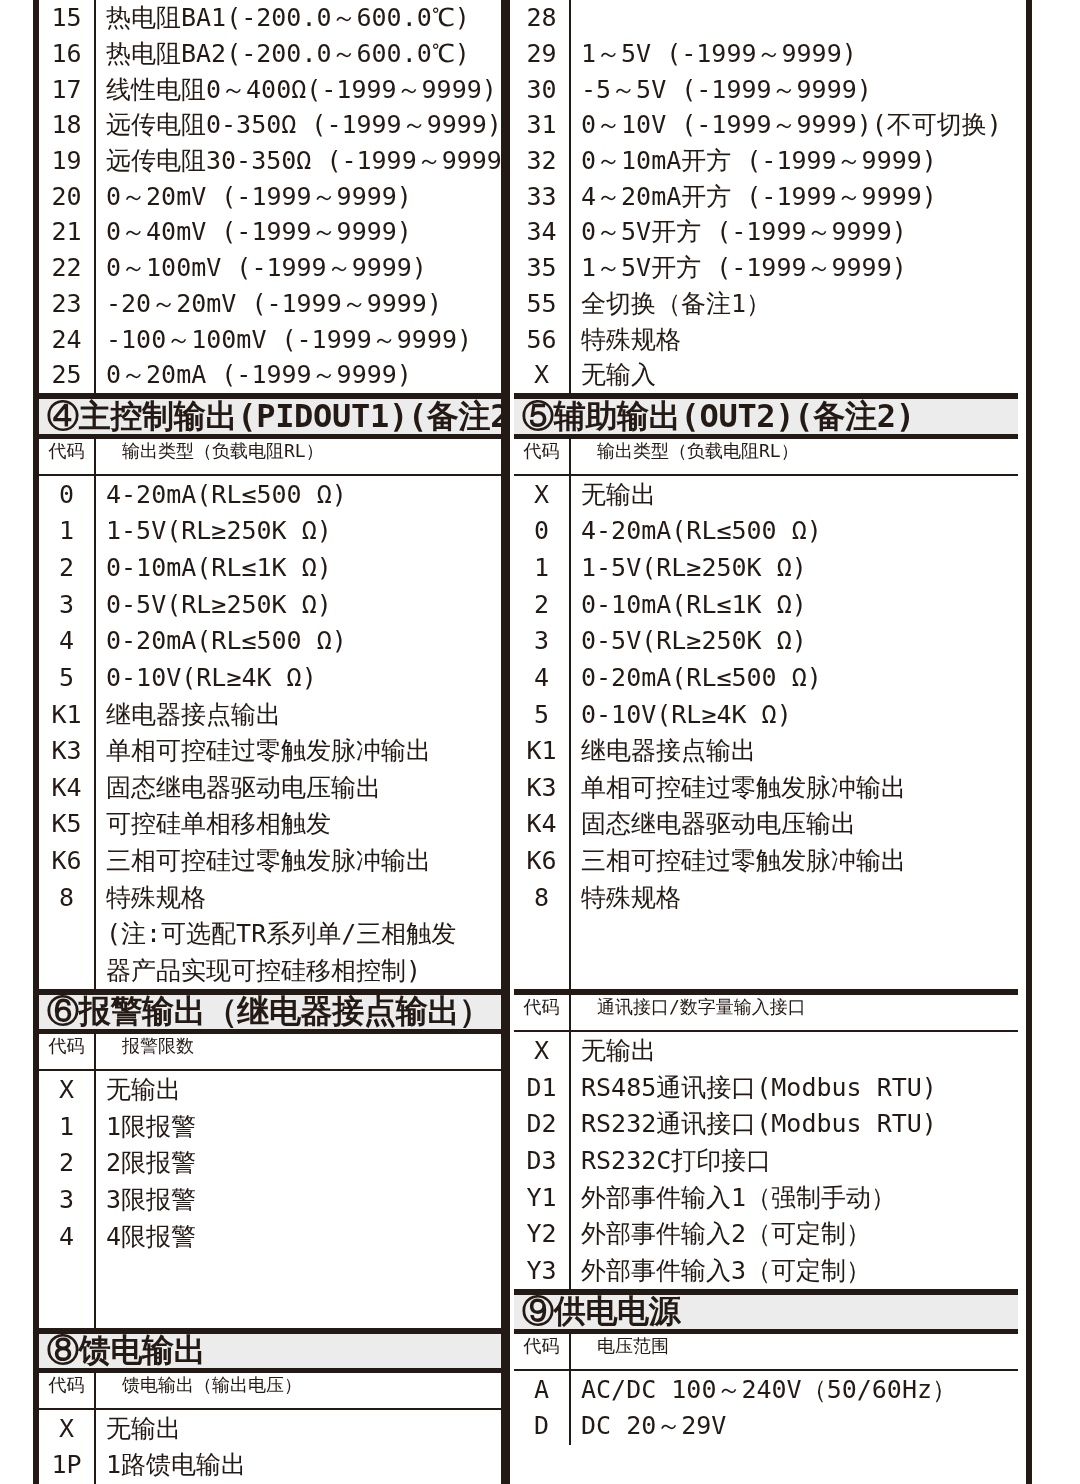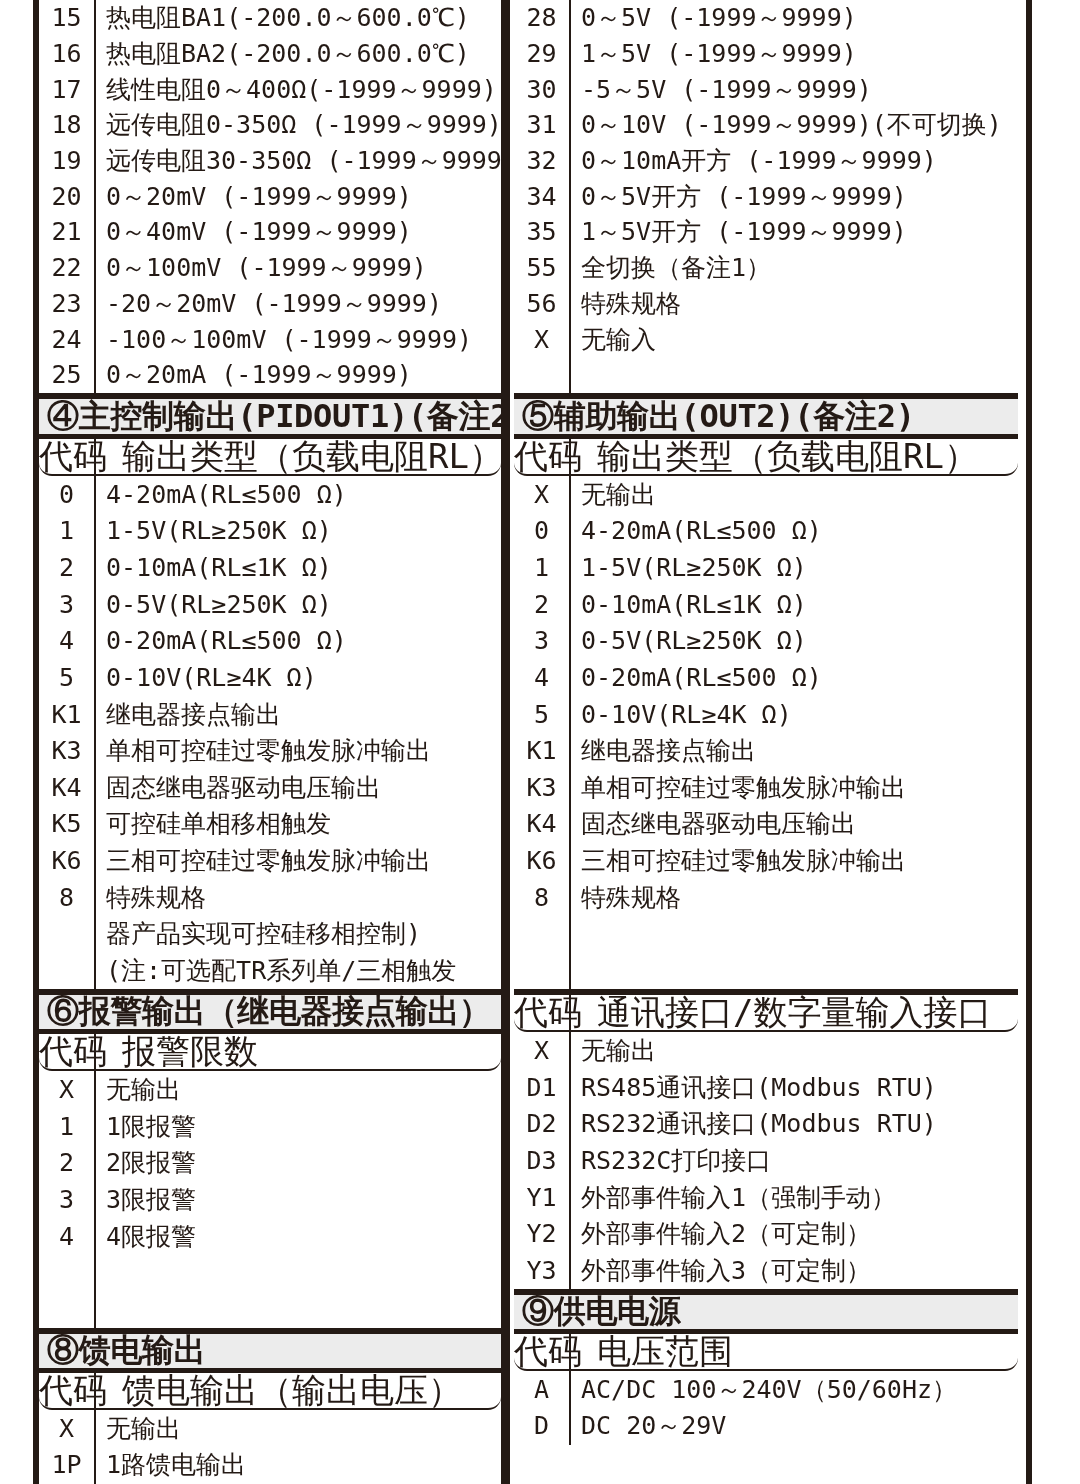--- a/index.html
+++ b/index.html
@@ -35,22 +35,22 @@
     border-bottom:5px solid var(--ink);
     font-weight:bold;font-size:32px;letter-spacing:-0.3px;
     display:flex;align-items:center;
     padding-left:8px;white-space:nowrap;overflow:hidden;
   }
   .band.short{height:34px;}
 
   .hrow{
     position:relative;height:35px;flex:0 0 auto;
     border-bottom:2px solid var(--ink);
-    display:flex;align-items:center;
-    font-size:34px;white-space:nowrap;border-radius:13px;
+    display:flex;align-items:flex-start;
+    font-size:18px;white-space:nowrap;
   }
   .hrow::before{content:"";position:absolute;left:55px;top:0;bottom:0;width:2px;background:var(--ink);}
   .hcode{width:55px;text-align:center;flex:0 0 auto;}
   .hdesc{flex:1;padding-left:28px;overflow:hidden;}
 
   .rows{position:relative;flex:0 0 auto;overflow:hidden;}
   .rows::before{content:"";position:absolute;left:55px;top:0;bottom:0;width:2px;background:var(--ink);}
   .row{display:flex;align-items:center;font-size:25px;white-space:nowrap;}
   .row .code{width:55px;text-align:center;flex:0 0 auto;}
   .row .desc{flex:1;padding-left:12px;overflow:hidden;}
@@ -166,25 +166,25 @@
         <div class="row">
         <span class="code">K6</span>
         <span class="desc">三相可控硅过零触发脉冲输出</span>
       </div>
         <div class="row">
         <span class="code">8</span>
         <span class="desc">特殊规格</span>
       </div>
         <div class="row">
         <span class="code"></span>
+        <span class="desc">(注:可选配TR系列单/三相触发</span>
+      </div>
+        <div class="row">
+        <span class="code"></span>
         <span class="desc">器产品实现可控硅移相控制)</span>
-      </div>
-        <div class="row">
-        <span class="code"></span>
-        <span class="desc">(注:可选配TR系列单/三相触发</span>
       </div>
       </div>
 
     <div class="hr"></div>
     <div class="band short">⑥报警输出（继电器接点输出）</div>
     <div class="hrow">
       <span class="hcode">代码</span>
       <span class="hdesc">报警限数</span>
     </div>
     <div class="rows rows-c">
@@ -229,37 +229,40 @@
       </div>
       </div>
   </div>
 
   <div class="col col-right">
 
     <div class="rows rows-a">
 
     <div class="row">
         <span class="code">28</span>
-        <span class="desc">0～5V (-1999～9999)</span>
       </div>
         <div class="row">
         <span class="code">29</span>
         <span class="desc">1～5V (-1999～9999)</span>
       </div>
         <div class="row">
         <span class="code">30</span>
         <span class="desc">-5～5V (-1999～9999)</span>
       </div>
         <div class="row">
         <span class="code">31</span>
         <span class="desc">0～10V (-1999～9999)(不可切换)</span>
       </div>
         <div class="row">
         <span class="code">32</span>
         <span class="desc">0～10mA开方 (-1999～9999)</span>
+      </div>
+        <div class="row">
+        <span class="code">33</span>
+        <span class="desc">4～20mA开方 (-1999～9999)</span>
       </div>
         <div class="row">
         <span class="code">34</span>
         <span class="desc">0～5V开方 (-1999～9999)</span>
       </div>
         <div class="row">
         <span class="code">35</span>
         <span class="desc">1～5V开方 (-1999～9999)</span>
       </div>
         <div class="row">

